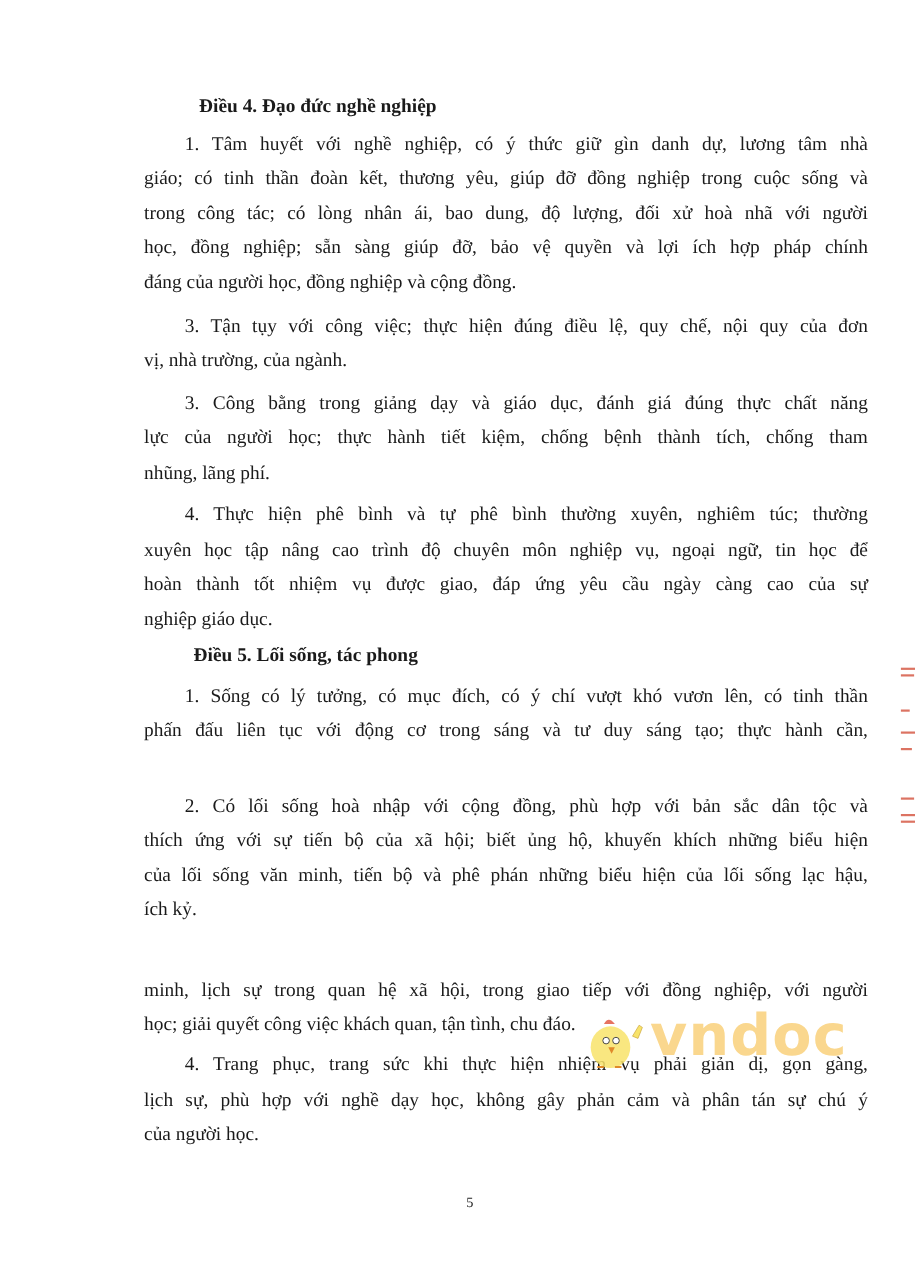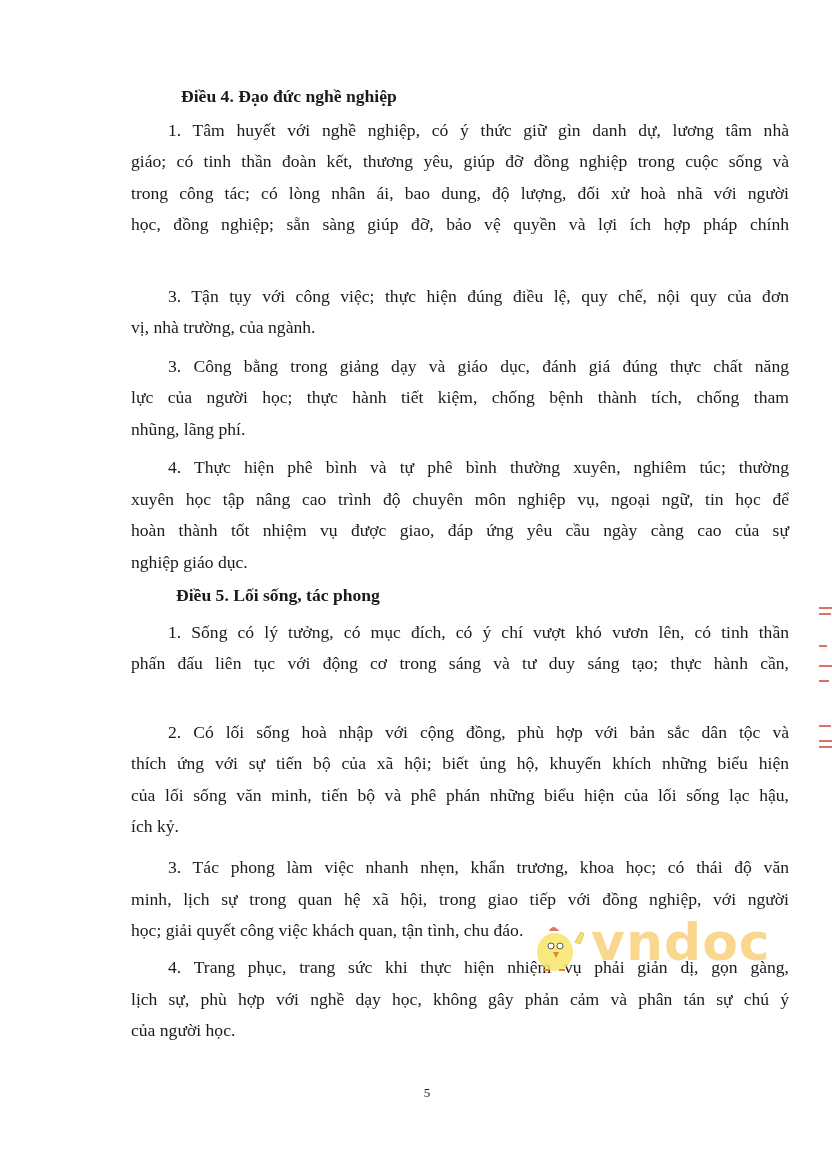--- a/index.html
+++ b/index.html
@@ -29,20 +29,21 @@
 <body>
 
 <div class="page">
 
   <div class="line heading" style="top:85px">Điều 4. Đạo đức nghề nghiệp</div>
 
   <div class="line just ind" style="top:119px">1. Tâm huyết với nghề nghiệp, có ý thức giữ gìn danh dự, lương tâm nhà</div>
   <div class="line just" style="top:150px">giáo; có tinh thần đoàn kết, thương yêu, giúp đỡ đồng nghiệp trong cuộc sống và</div>
   <div class="line just" style="top:182px">trong công tác; có lòng nhân ái, bao dung, độ lượng, đối xử hoà nhã với người</div>
   <div class="line just" style="top:213px">học, đồng nghiệp; sẵn sàng giúp đỡ, bảo vệ quyền và lợi ích hợp pháp chính</div>
+  <div class="line" style="top:245px">đáng của người học, đồng nghiệp và cộng đồng.</div>
 
   <div class="line just ind" style="top:285px">3. Tận tụy với công việc; thực hiện đúng điều lệ, quy chế, nội quy của đơn</div>
   <div class="line" style="top:316px">vị, nhà trường, của ngành.</div>
 
   <div class="line just ind" style="top:355px">3. Công bằng trong giảng dạy và giáo dục, đánh giá đúng thực chất năng</div>
   <div class="line just" style="top:386px">lực của người học; thực hành tiết kiệm, chống bệnh thành tích, chống tham</div>
   <div class="line" style="top:418px">nhũng, lãng phí.</div>
 
   <div class="line just ind" style="top:456px">4. Thực hiện phê bình và tự phê bình thường xuyên, nghiêm túc; thường</div>
   <div class="line just" style="top:488px">xuyên học tập nâng cao trình độ chuyên môn nghiệp vụ, ngoại ngữ, tin học để</div>
@@ -52,21 +53,20 @@
   <div class="line heading" style="top:584px; left:165px">Điều 5. Lối sống, tác phong</div>
 
   <div class="line just ind" style="top:621px">1. Sống có lý tưởng, có mục đích, có ý chí vượt khó vươn lên, có tinh thần</div>
   <div class="line just" style="top:652px">phấn đấu liên tục với động cơ trong sáng và tư duy sáng tạo; thực hành cần,</div>
 
   <div class="line just ind" style="top:721px">2. Có lối sống hoà nhập với cộng đồng, phù hợp với bản sắc dân tộc và</div>
   <div class="line just" style="top:752px">thích ứng với sự tiến bộ của xã hội; biết ủng hộ, khuyến khích những biểu hiện</div>
   <div class="line just" style="top:784px">của lối sống văn minh, tiến bộ và phê phán những biểu hiện của lối sống lạc hậu,</div>
   <div class="line" style="top:815px">ích kỷ.</div>
 
-  <div class="line just ind" style="top:856px">3. Tác phong làm việc nhanh nhẹn, khẩn trương, khoa học; có thái độ văn</div>
   <div class="line just" style="top:888px">minh, lịch sự trong quan hệ xã hội, trong giao tiếp với đồng nghiệp, với người</div>
   <div class="line" style="top:919px">học; giải quyết công việc khách quan, tận tình, chu đáo.</div>
 
   <div class="line just ind" style="top:956px">4. Trang phục, trang sức khi thực hiện nhiệm vụ phải giản dị, gọn gàng,</div>
   <div class="line just" style="top:988px">lịch sự,  phù hợp với nghề dạy học, không gây phản cảm và phân tán sự chú ý</div>
   <div class="line" style="top:1019px">của người học.</div>
 
   <div class="pagenum">5</div>
 
   <div class="stamp">

